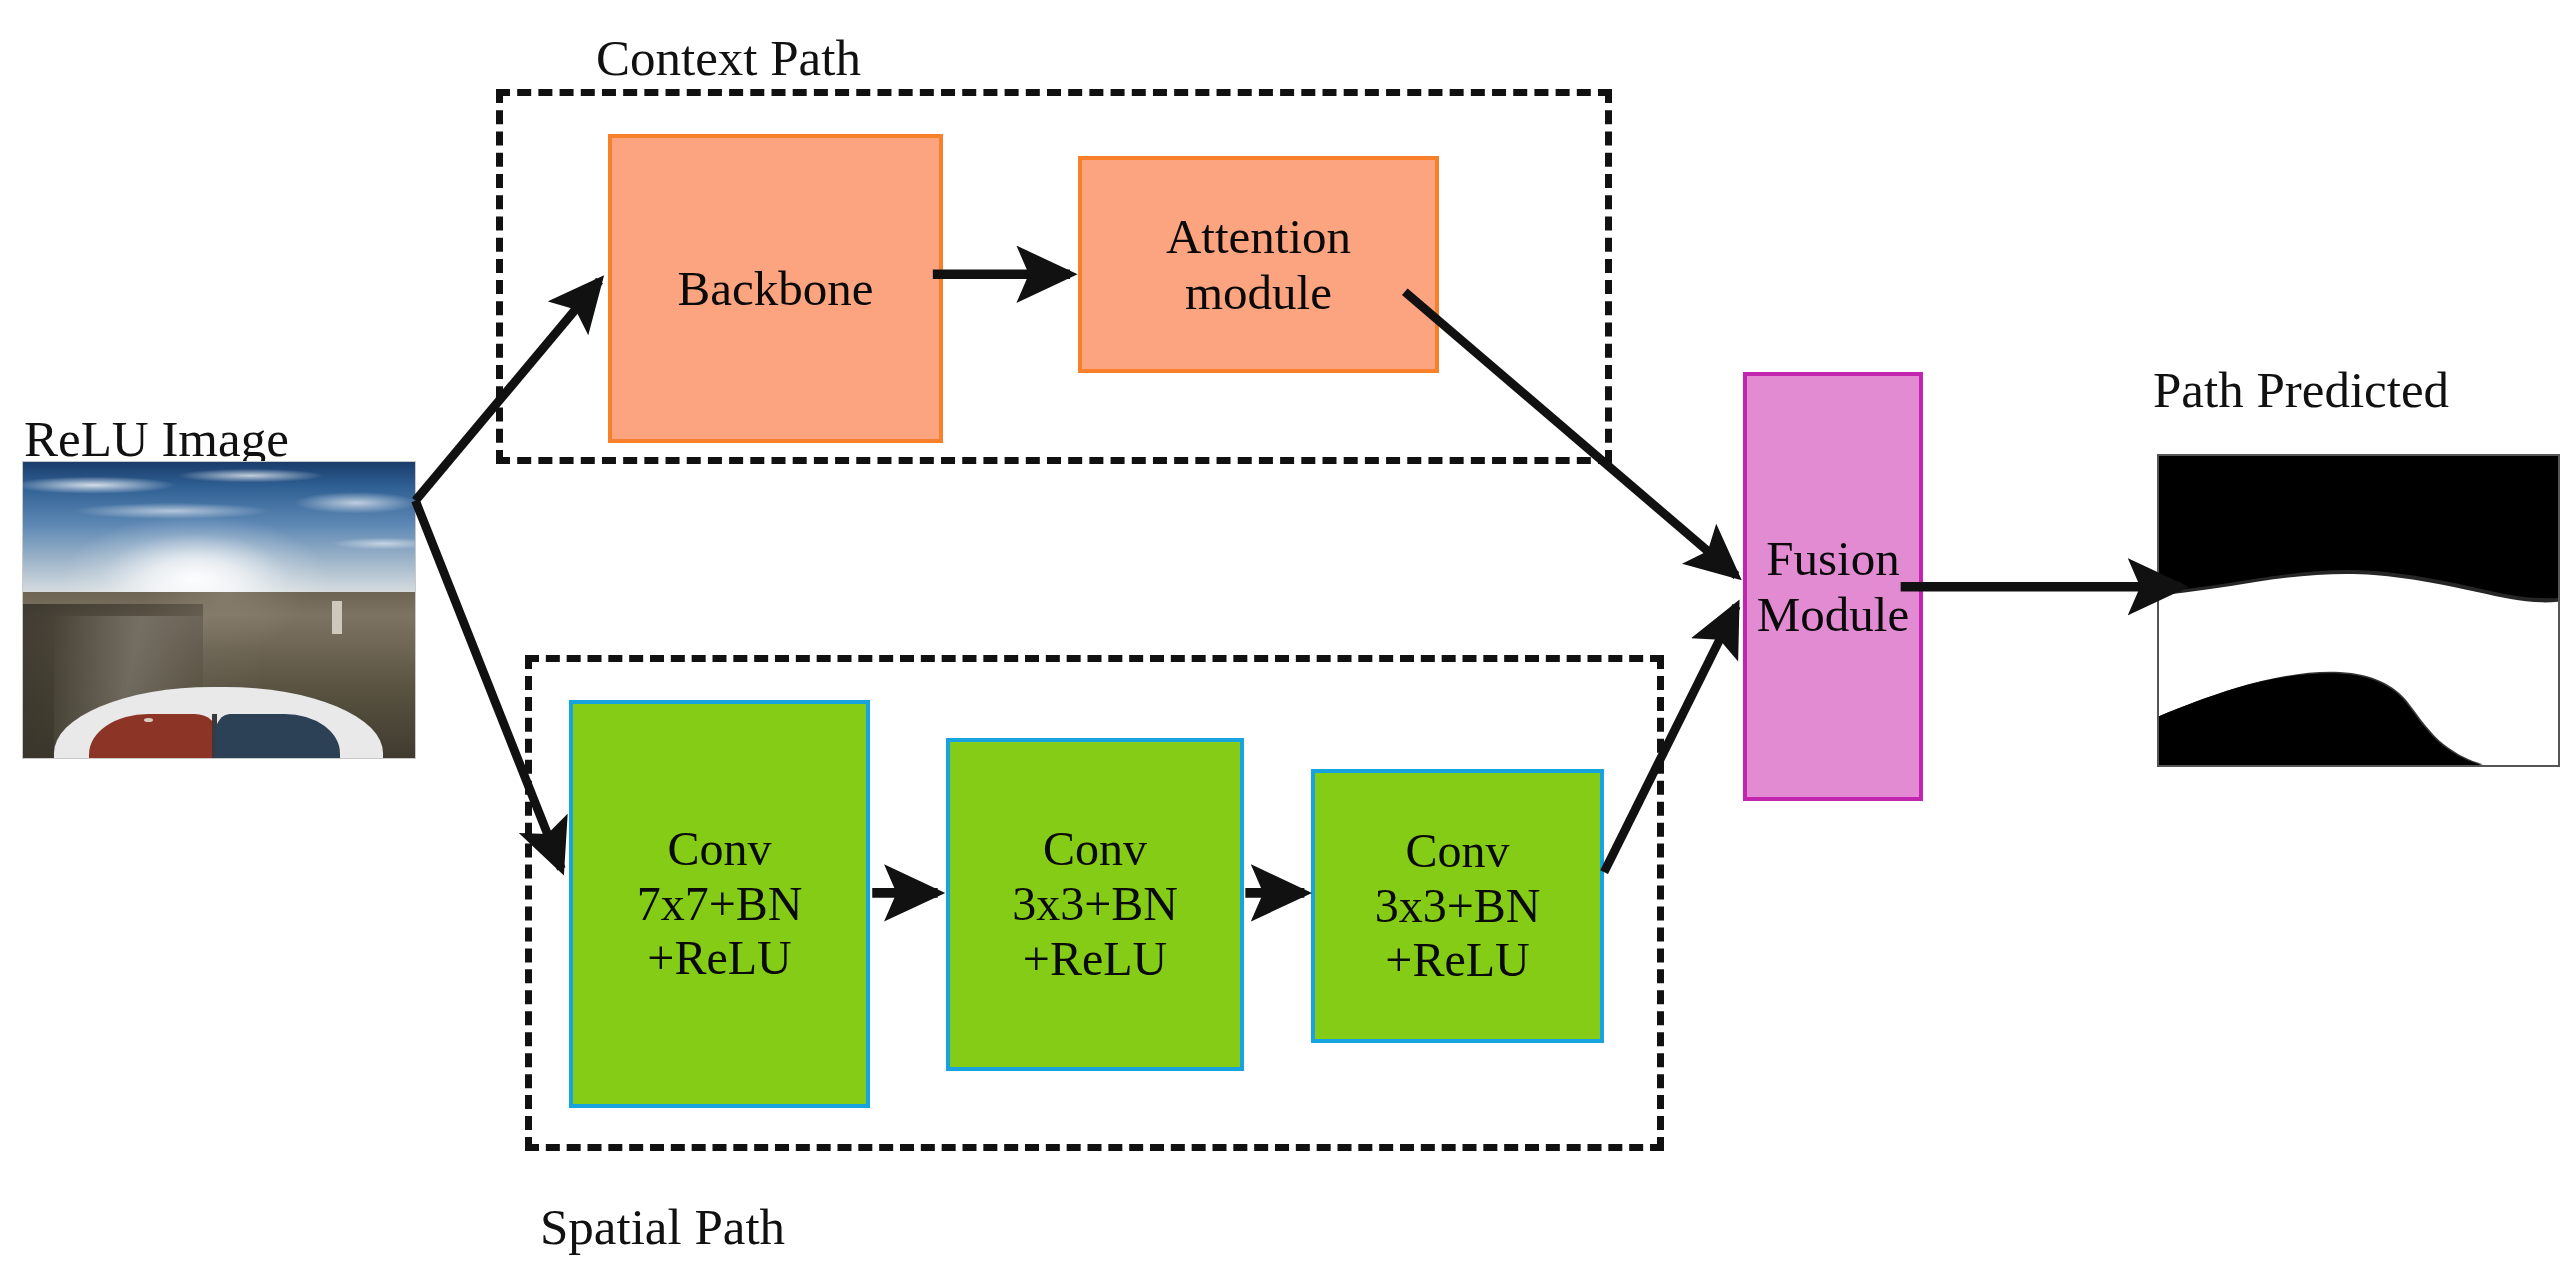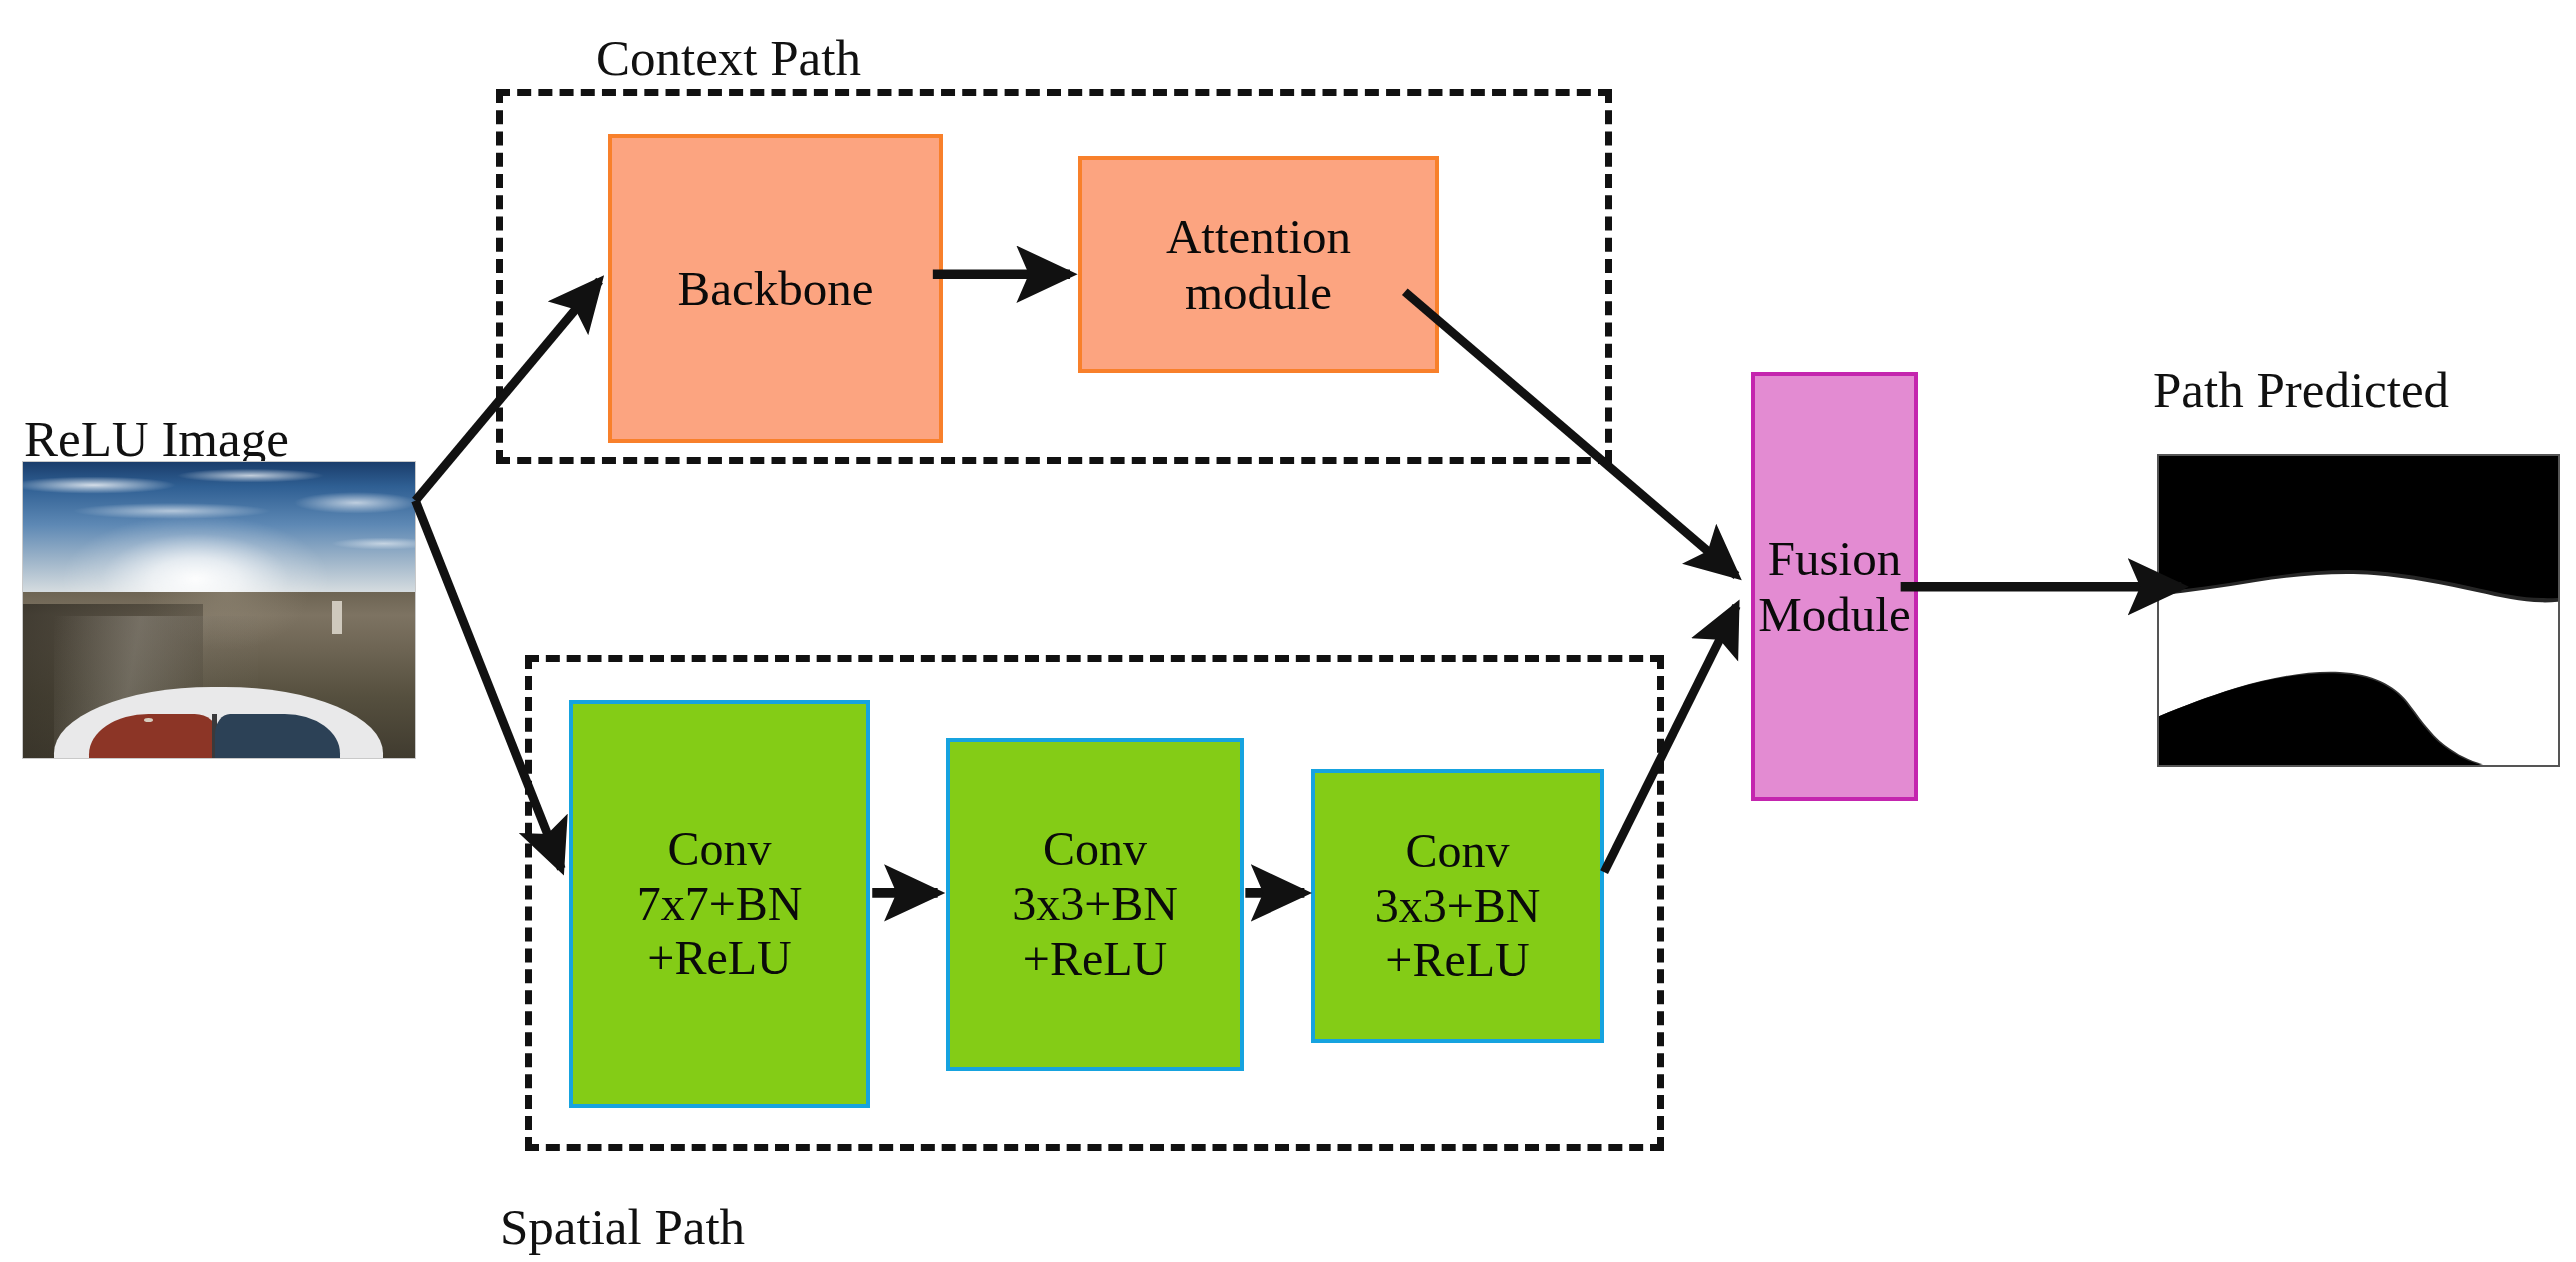--- a/index.html
+++ b/index.html
@@ -144,35 +144,35 @@
 
   <div class="dashed-group" style="left:496px; top:89px; width:1116px; height:375px;"></div>
 
   <div class="proc-box box-orange" style="left:608px; top:134px; width:335px; height:309px;">Backbone</div>
 
   <div class="proc-box box-orange" style="left:1078px; top:156px; width:361px; height:217px;">Attention
 module</div>
 
   <div class="dashed-group" style="left:525px; top:655px; width:1139px; height:496px;"></div>
 
-  <div class="label section-title" style="left:500px; top:1172px;">Spatial Path</div>
+  <div class="label section-title" style="left:540px; top:1172px;">Spatial Path</div>
 
   <div class="proc-box box-blue" style="left:569px; top:700px; width:301px; height:408px;">Conv
 7x7+BN
 +ReLU</div>
 
   <div class="proc-box box-blue" style="left:946px; top:738px; width:298px; height:333px;">Conv
 3x3+BN
 +ReLU</div>
 
   <div class="proc-box box-blue" style="left:1311px; top:769px; width:293px; height:274px;">Conv
 3x3+BN
 +ReLU</div>
 
-  <div class="proc-box box-pink" style="left:1743px; top:372px; width:167px; height:429px;margin-left:8px;">Fusion
+  <div class="proc-box box-pink" style="left:1743px; top:372px; width:180px; height:429px;">Fusion
 Module</div>
 
   <div class="label section-title" style="left:24px; top:384px;">ReLU Image</div>
 
   <div class="panel photo-frame" style="left:21.5px; top:461px; width:394px; height:298px;">
     <div class="sky"></div>
     <div class="clouds"></div>
     <div class="ground"></div>
     <div class="ground-dark-left"></div>
     <div class="road-track"></div>

